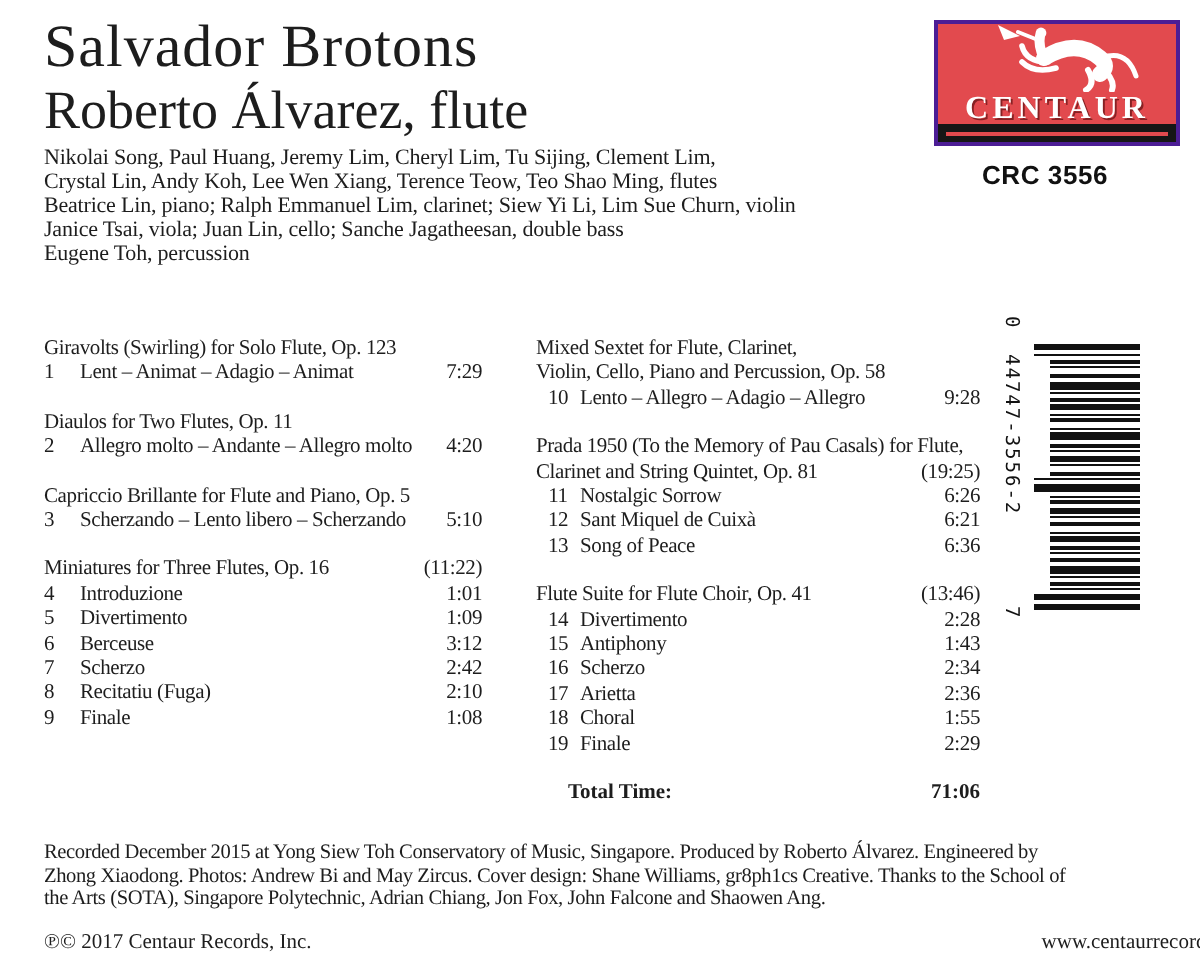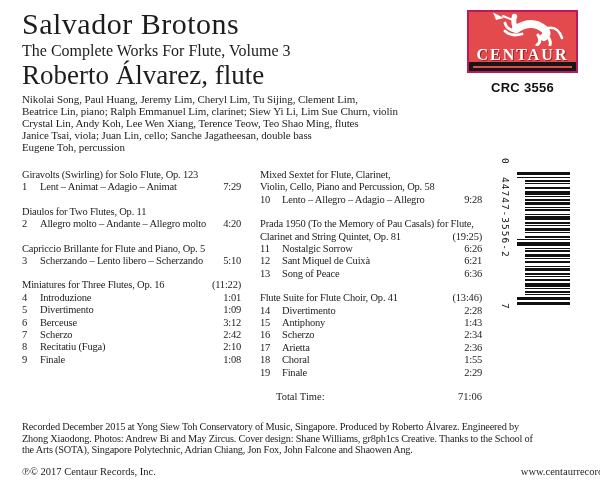--- a/index.html
+++ b/index.html
@@ -11,32 +11,32 @@
   }
   
   .header{position:absolute;left:22px;top:8px;}
   .composer{font-size:30px;line-height:32px;letter-spacing:.5px;}
   .subtitle{font-size:16px;line-height:18px;margin-top:2px;}
   .artist{font-size:27px;line-height:24px;margin-top:3px;}
   .credits{margin-top:7px;font-size:11px;line-height:11.9px;letter-spacing:-.1px;}
   
   .col{position:absolute;top:169px;font-size:10.5px;line-height:12.4px;letter-spacing:-.2px;}
   .col-left{left:22px;width:219px;}
-  .col-right{left:260px;width:222px;}
+  .col-right{left:268px;width:222px;text-align:center;}
   .section{margin-bottom:12px;}
   .shead,.trow{display:flex;}
   .stitle{white-space:nowrap;flex:0 0 auto;}
   .stime,.ttime{margin-left:auto;white-space:nowrap;padding-left:6px;}
   .tnum{flex:0 0 18px;}
   .col-right .tnum{flex:0 0 22px;}
   .ttitle{white-space:nowrap;}
-  .total-row{display:flex;padding-left:16px;font-weight:normal;letter-spacing:0;gap:36px;}
+  .total-row{display:flex;padding-left:16px;font-weight:bold;letter-spacing:0;gap:36px;}
   .total-row .tt-time{margin-left:auto;}
   
-  .logo{position:absolute;left:467px;top:10px;width:111px;height:63px;background:#be185d;padding:2px;box-sizing:border-box;}
+  .logo{position:absolute;left:467px;top:10px;width:123px;height:63px;background:#4c1d95;padding:2px;box-sizing:border-box;}
   .logo-red{position:relative;height:50px;}
   .centaur{position:absolute;left:50%;top:0;transform:translateX(-50%);}
   .logo-word{position:absolute;left:0;right:0;bottom:-1px;text-align:center;color:#ffffff;
     font-weight:bold;font-size:16px;line-height:16px;letter-spacing:2px;
     text-shadow:1px 1px 0 rgba(60,0,0,.55);}
   .logo-strip{position:relative;height:9px;background:#161616;}
   .logo-strip-line{position:absolute;left:4px;right:4px;top:4px;height:2px;}
   .catalog{position:absolute;left:467px;top:80px;width:111px;text-align:center;
     font-family:"Liberation Sans",sans-serif;font-weight:bold;font-size:13px;letter-spacing:.3px;color:#111;}
   
@@ -51,26 +51,25 @@
   .footer-left{position:absolute;left:22px;top:466px;font-size:10.5px;}
   .footer-right{position:absolute;right:13px;top:466px;font-size:10.5px;}
 </style>
 </head>
 <body>
 
 <div class="page">
 
   <div class="header">
     <div class="composer">Salvador Brotons</div>
-    <div class="subtitle">The Complete Works For Flute, Volume 3</div>
     <div class="artist">Roberto Álvarez, flute</div>
     <div class="credits" id="credits">
         <div class="line">Nikolai Song, Paul Huang, Jeremy Lim, Cheryl Lim, Tu Sijing, Clement Lim,</div>
+        <div class="line">Crystal Lin, Andy Koh, Lee Wen Xiang, Terence Teow, Teo Shao Ming, flutes</div>
         <div class="line">Beatrice Lin, piano; Ralph Emmanuel Lim, clarinet; Siew Yi Li, Lim Sue Churn, violin</div>
-        <div class="line">Crystal Lin, Andy Koh, Lee Wen Xiang, Terence Teow, Teo Shao Ming, flutes</div>
         <div class="line">Janice Tsai, viola; Juan Lin, cello; Sanche Jagatheesan, double bass</div>
         <div class="line">Eugene Toh, percussion</div>
       </div>
   </div>
 
   <div class="logo">
     <div class="logo-red" id="logo-red" style="background: rgb(226, 74, 78);">
       <svg class="centaur" width="90" height="34" viewBox="0 0 90 34">
         <g fill="none" stroke="#ffffff" stroke-linecap="round">
           <path d="M70,16 Q80,14 84,26" stroke-width="2.5"></path>

